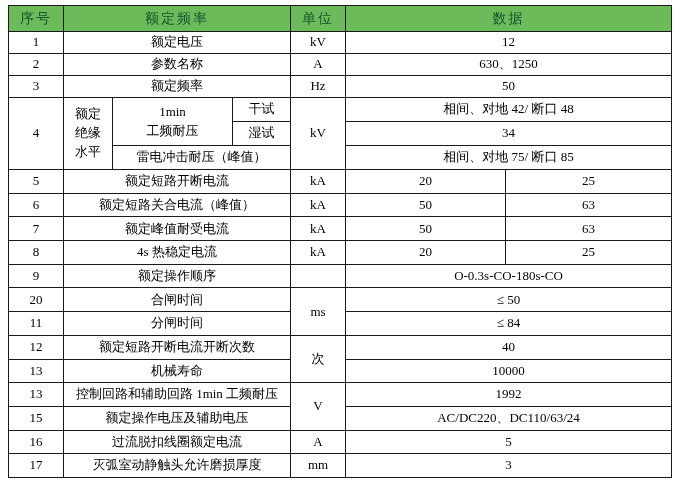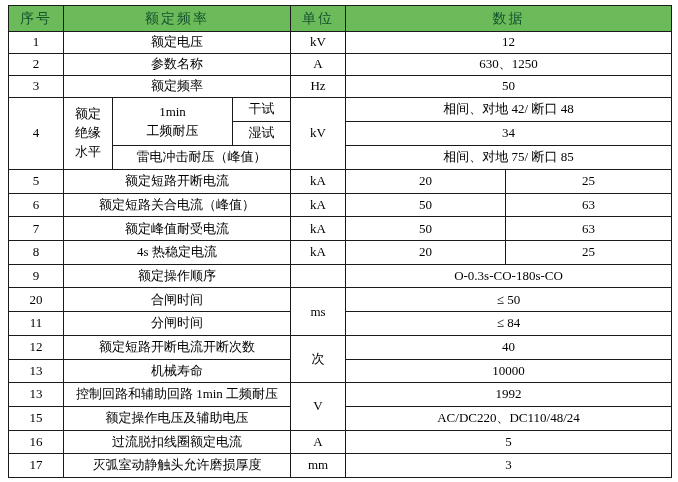--- a/index.html
+++ b/index.html
@@ -165,21 +165,21 @@
       </tr>
       <tr class="h-row">
         <td>13</td>
         <td colspan="3" class="nowrap">控制回路和辅助回路 1min 工频耐压</td>
         <td rowspan="2">V</td>
         <td colspan="2">1992</td>
       </tr>
       <tr class="h-row">
         <td>15</td>
         <td colspan="3">额定操作电压及辅助电压</td>
-        <td colspan="2">AC/DC220、DC110/48/24</td>
+        <td colspan="2">AC/DC220、DC110/63/24</td>
       </tr>
       <tr class="h-row">
         <td>16</td>
         <td colspan="3">过流脱扣线圈额定电流</td>
         <td>A</td>
         <td colspan="2">5</td>
       </tr>
       <tr class="h-row">
         <td>17</td>
         <td colspan="3">灭弧室动静触头允许磨损厚度</td>

